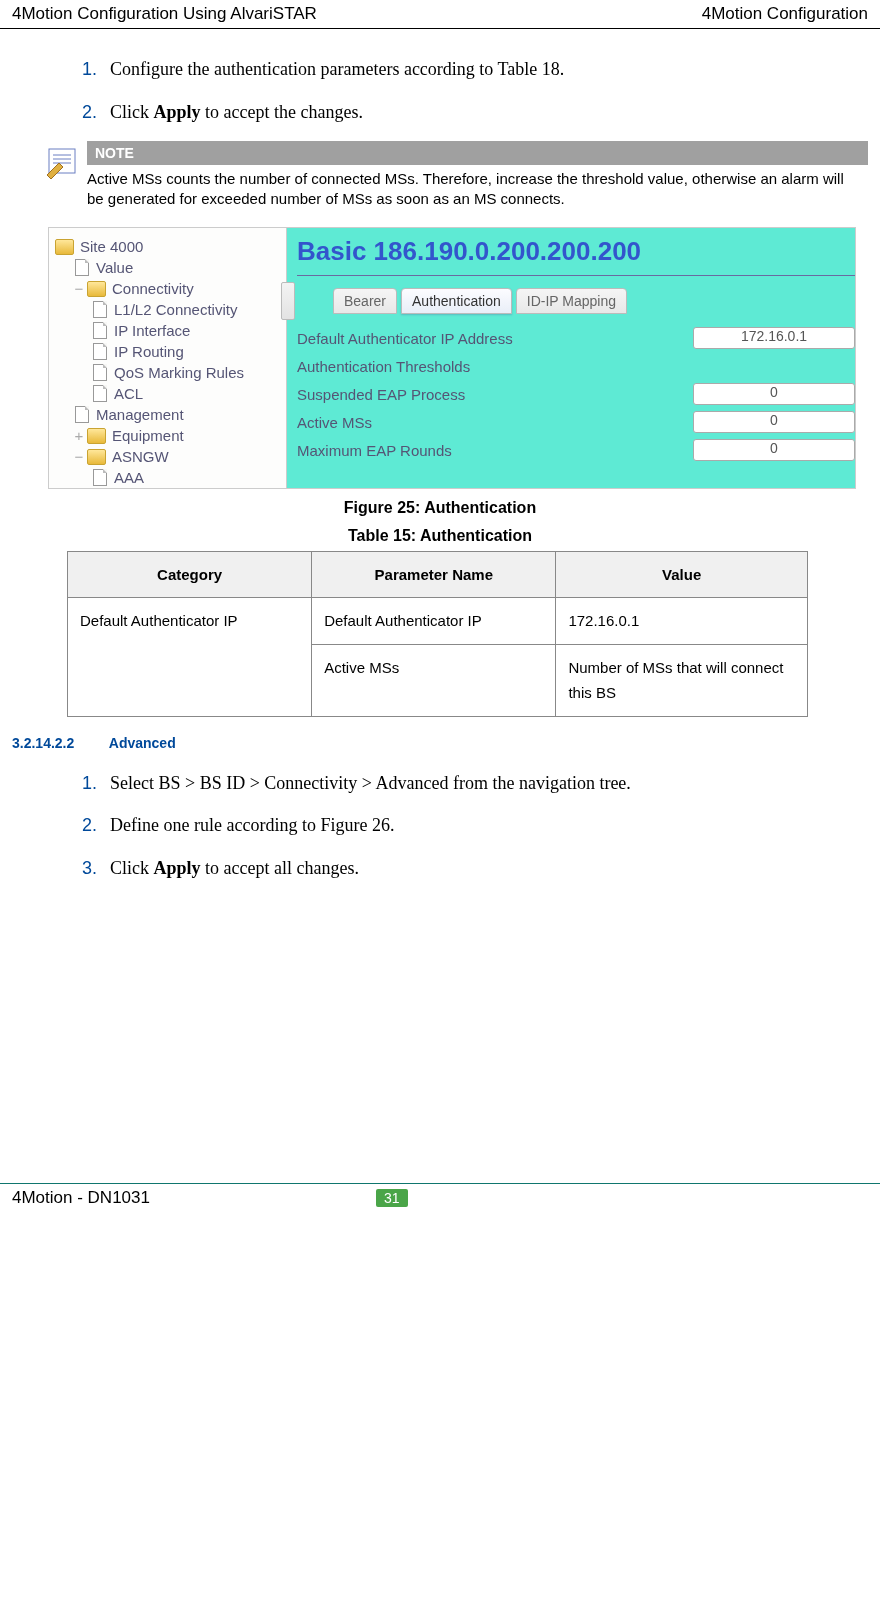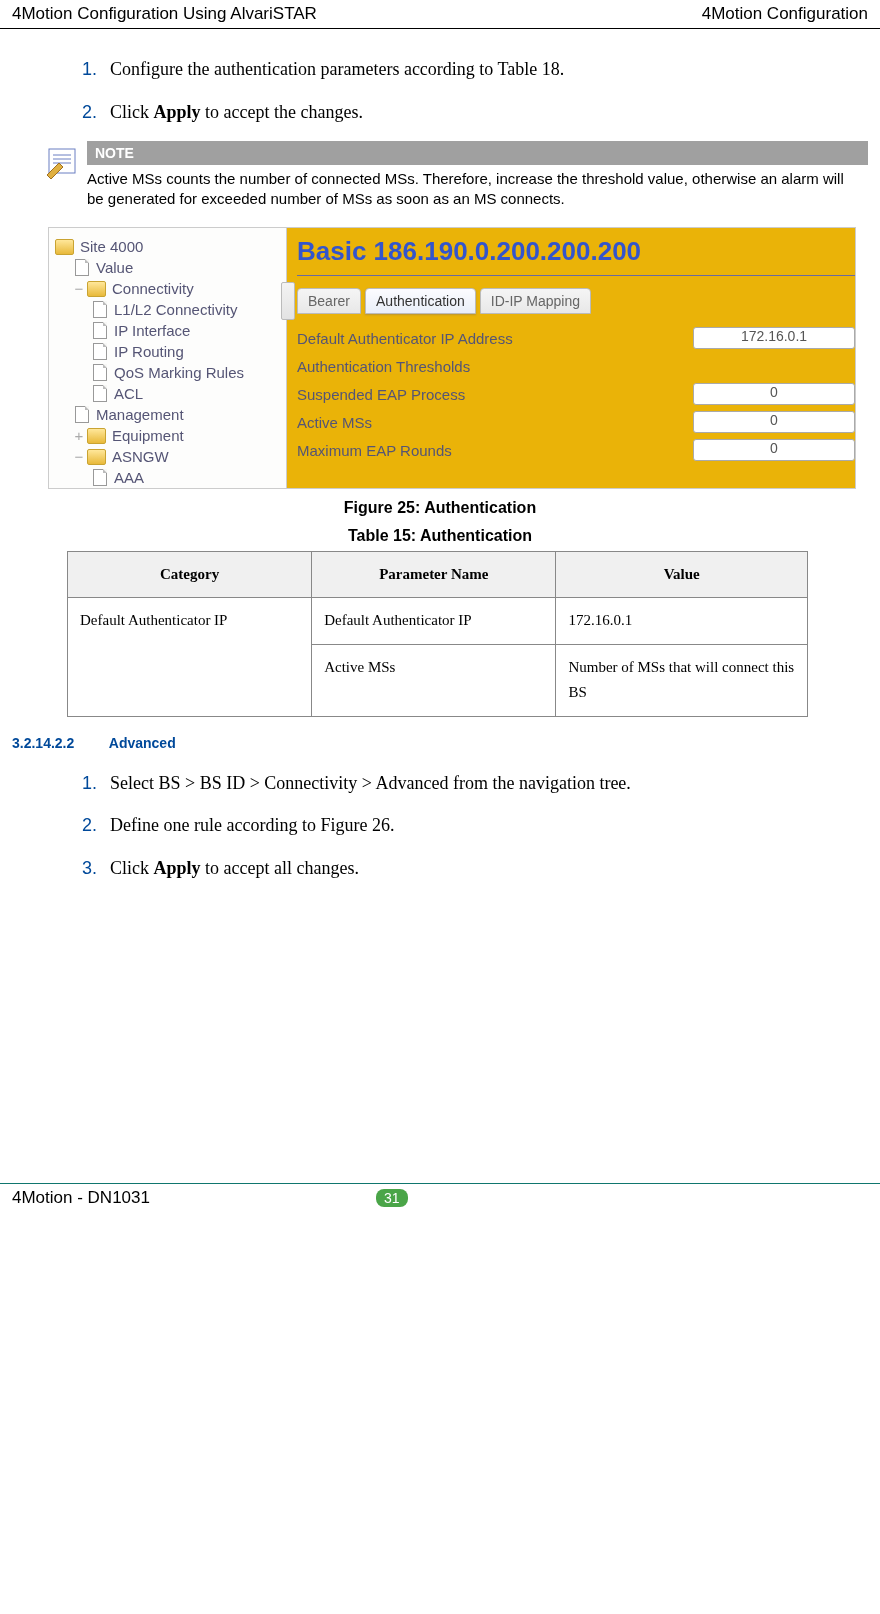--- a/index.html
+++ b/index.html
@@ -73,21 +73,21 @@
   }
   .note-text {
     font-size: 15px;
     padding: 4px 4px 4px 0;
     line-height: 1.35;
   }
   .screenshot {
     margin: 6px 12px 6px 36px;
     border: 1px solid #ccc;
     display: flex;
-    background: #eab308;
+    background: #5eead4;
     height: 260px;
     overflow: hidden;
   }
   .ss-tree {
     width: 225px;
     border-right: 1px solid #ccc;
     background: #fdfdfc;
     padding: 8px 6px 6px 6px;
     font-size: 15px;
     color: #555575;
@@ -109,35 +109,35 @@
     color: #3355cc;
     font-size: 26px;
     font-family: Verdana, sans-serif;
     font-weight: bold;
     padding: 2px 0 6px 0;
     filter: blur(0.5px);
   }
   .ss-sep {
     height: 1px; background: #6a6aa0; margin: 2px 0 12px 0;
   }
-  .ss-tabs { display:flex; gap:4px; margin-bottom:10px; filter: blur(0.5px);}
+  .ss-tabs { display:flex; gap:4px; margin-bottom:10px; filter: blur(0.5px); margin-left: 36px;}
   .ss-tab { font-size:14px; padding:4px 10px; border:1px solid #bbb; border-radius:4px 4px 0 0; background:linear-gradient(#f5f5f5,#e8e8e8); color:#666;}
   .ss-tab.active { background:linear-gradient(#fcfcff,#e9eef8); color:#333; box-shadow:0 1px 2px rgba(80,80,150,.3);}
   .ss-form { font-size:15px; color:#555575; filter: blur(0.5px);}
   .ss-form-row{ display:flex; align-items:center; height:28px;}
   .ss-form-row .lbl{ flex:1;}
   .ss-form-row .inp{ width:160px; height:20px; border:1px solid #aaa; border-radius:3px; background:#fff; text-align:center; font-size:14px; color:#555;}
   .ss-arrows { position:absolute; left:-6px; top:54px; width:12px; height:36px; background:linear-gradient(#f3f3f3,#e3e3e3); border:1px solid #bbb; border-radius:2px;}
   .caption {
     text-align: center;
     font-weight: bold;
     font-size: 16px;
     margin: 10px 0 4px 0;
   }
-  .tblwrap { margin: 6px 60px 0 55px; font-family: Liberation Serif, serif;}
+  .tblwrap { margin: 6px 60px 0 55px;}
   table.param {
     width: 100%;
     border-collapse: collapse;
     font-size: 15px;
   }
   table.param th {
     background: #f0f0f0;
     border: 1px solid #888;
     padding: 14px 8px;
     font-weight: bold;
@@ -154,21 +154,21 @@
     padding: 4px 12px 10px 12px;
     border-top: 1px solid #0f766e;
     font-size: 17px;
     display:flex;
     align-items:center;
   }
   .pagebadge {
     display:inline-block;
     background:#4aa548;
     color:#fff;
-    border-radius:8px;
+    border-radius:2px;
     padding:1px 8px;
     font-size:14px;
     margin-left:226px;
   }
 </style>
 </head>
 <body>
 
 <div class="page">
   <div class="header">

